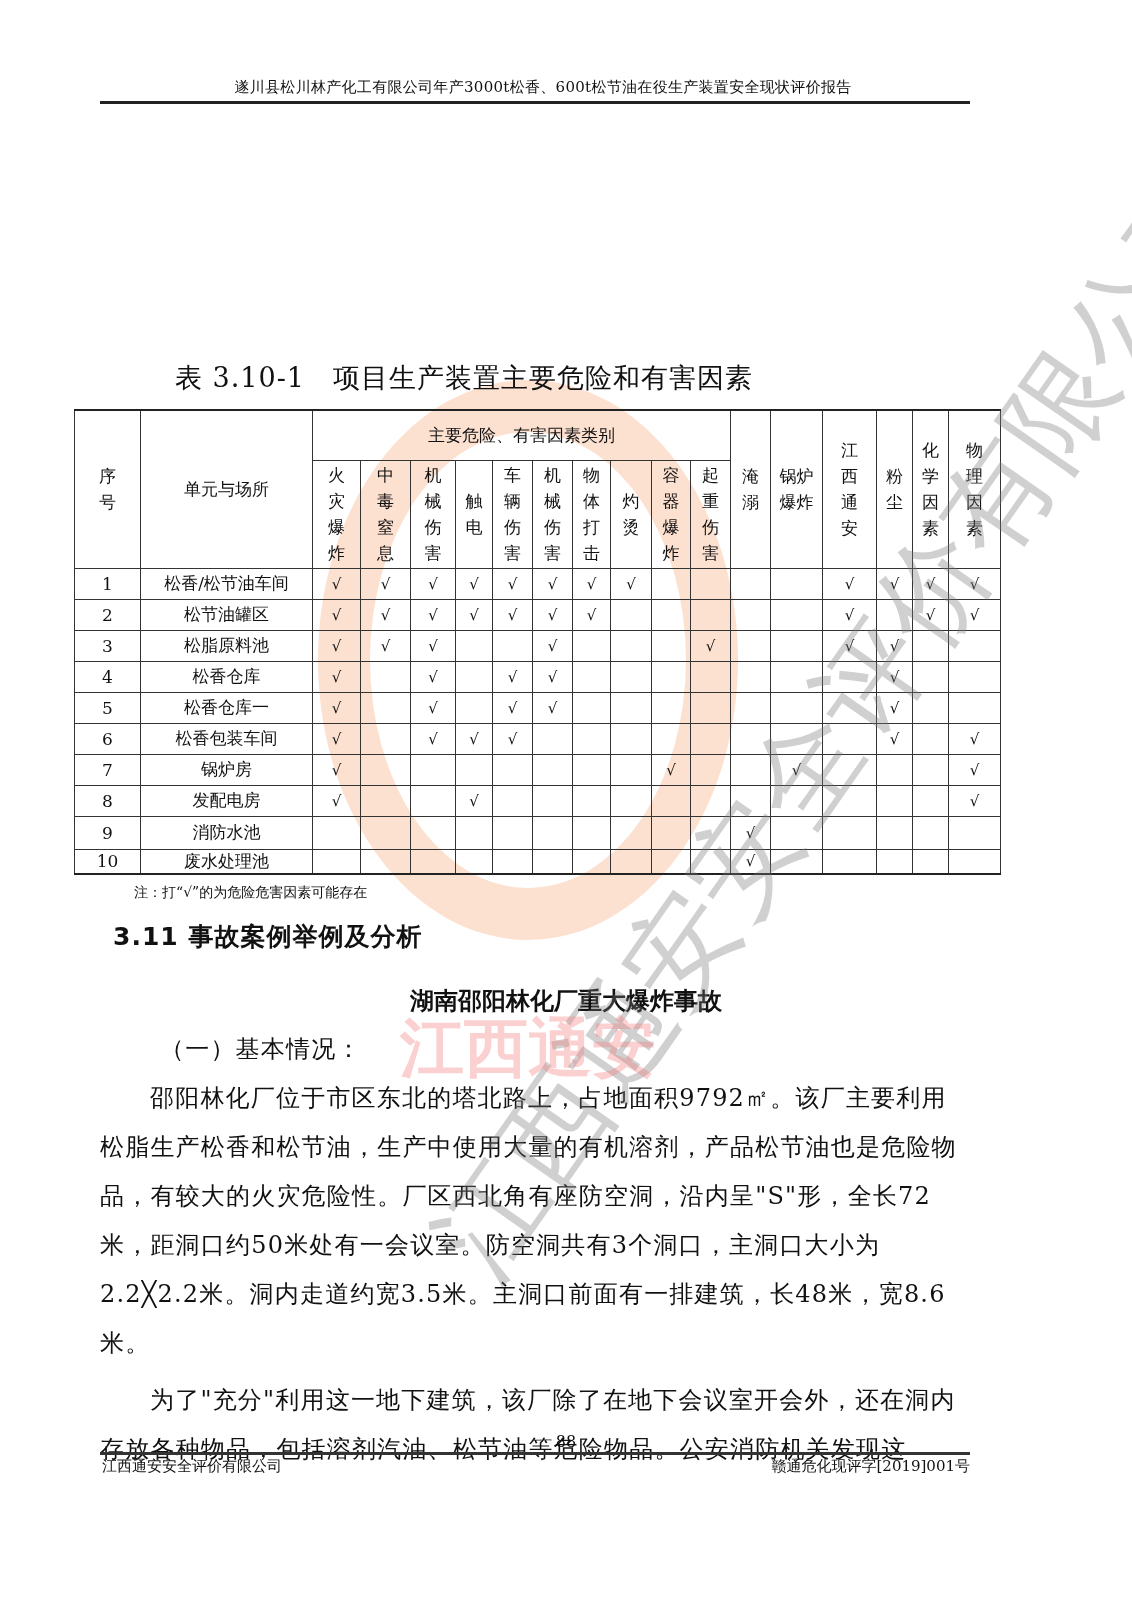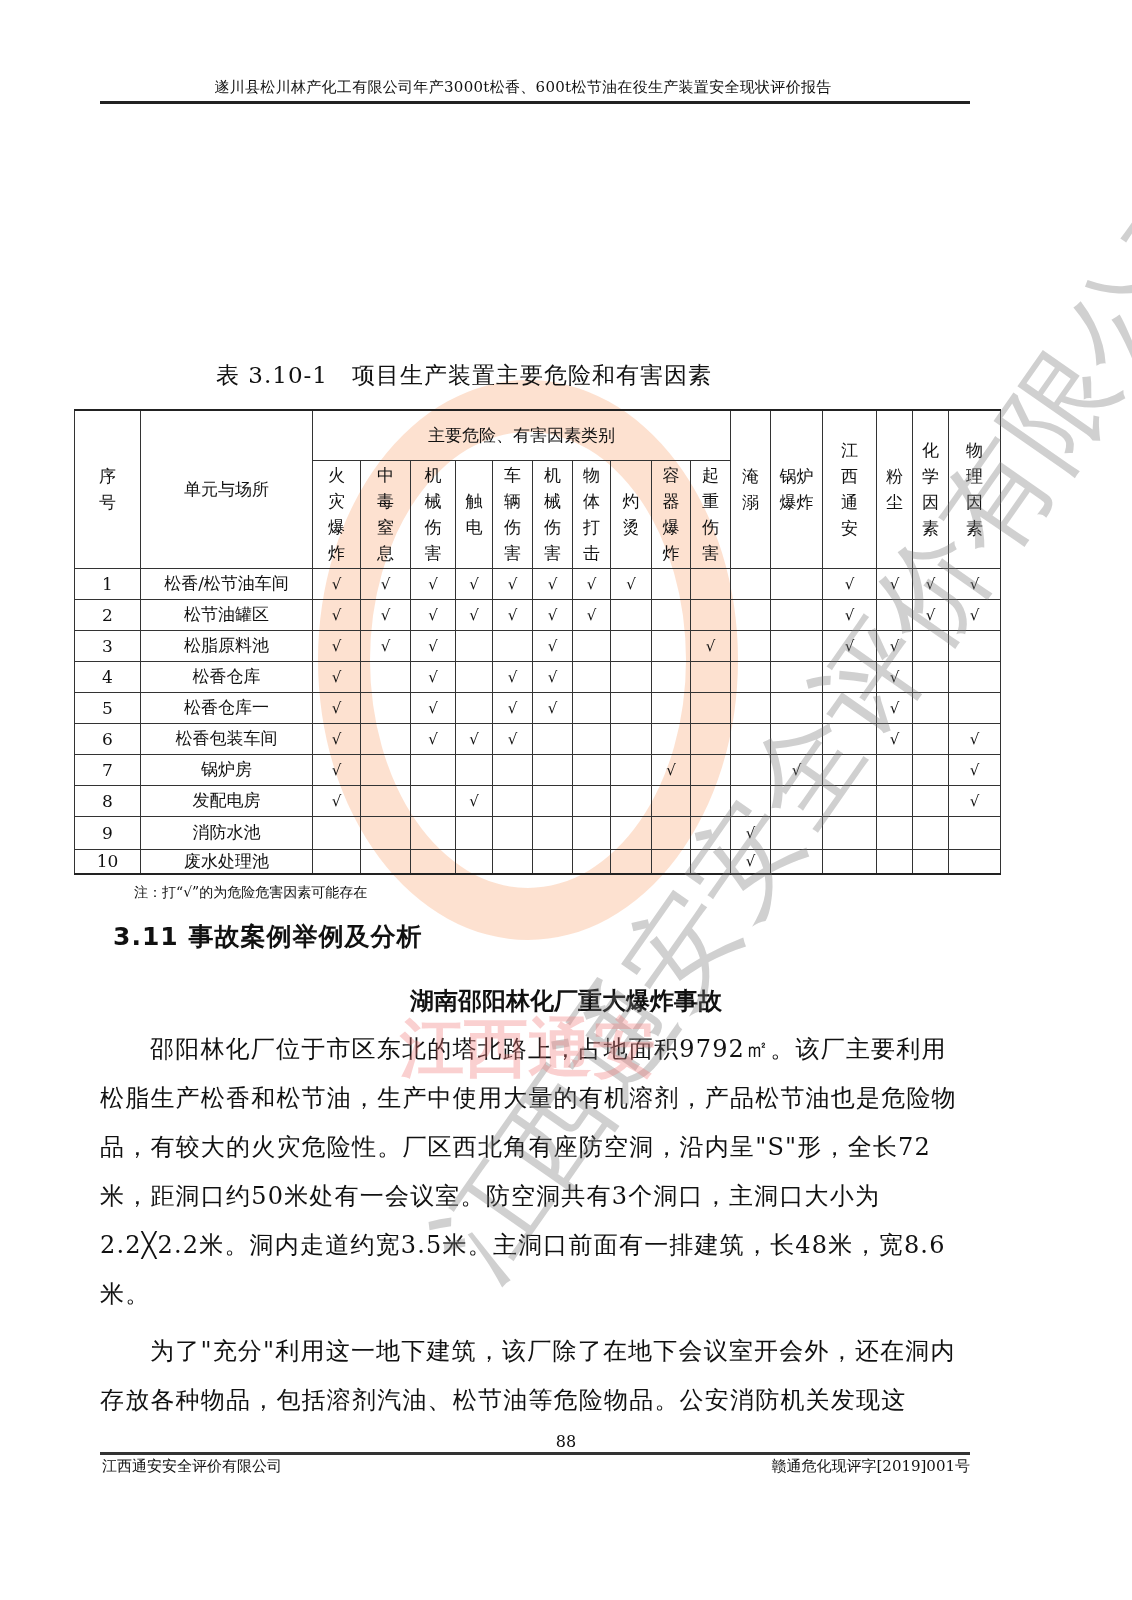--- a/index.html
+++ b/index.html
@@ -1,22 +1,22 @@
 <!DOCTYPE html>
 <html><head>
 <meta charset="utf-8">
 <style>
   html,body{margin:0;padding:0;background:#fff;}
   body{width:1132px;height:1600px;position:relative;overflow:hidden;font-family:"DejaVu Serif","Liberation Serif",serif;color:#111;}
-  .page-header{position:absolute;left:88px;top:78px;width:870px;text-align:center;font-size:15px;letter-spacing:0.3px;}
+  .page-header{position:absolute;left:108px;top:78px;width:870px;text-align:center;font-size:15px;letter-spacing:0.3px;}
   .header-rule{position:absolute;left:100px;top:101px;width:870px;height:0;border-top:3px solid #222;}
   .para{position:absolute;left:100px;width:870px;font-size:24px;line-height:49px;letter-spacing:1.2px;}
   .para p{margin:0;}
   .indent{text-indent:50px;}
-  .table-caption{position:absolute;left:0;width:928px;top:360px;text-align:center;font-size:23px;letter-spacing:1px;}
+  .table-caption{position:absolute;left:0;width:928px;top:360px;text-align:center;font-size:27px;letter-spacing:1px;}
   table.risk{position:absolute;left:74px;top:409px;border-collapse:collapse;font-size:17px;table-layout:fixed;}
   table.risk td, table.risk th{border:1px solid #333;padding:0;text-align:center;font-weight:normal;}
   table.risk{border-top:2px solid #222;border-bottom:2px solid #222;}
   .vert{writing-mode:horizontal-tb;line-height:26px;display:block;width:20px;margin:0 auto;word-break:break-all;}
   .cell-check{font-size:15px;}
   .note{position:absolute;left:134px;top:884px;font-size:14px;}
   .section-title{position:absolute;left:113px;top:920px;font-family:"DejaVu Sans","Liberation Sans",sans-serif;font-weight:bold;font-size:25px;letter-spacing:1px;}
   .case-title{position:absolute;left:0;width:1132px;top:985px;text-align:center;font-family:"DejaVu Sans","Liberation Sans",sans-serif;font-weight:bold;font-size:24px;}
   .page-number{position:absolute;left:0;width:1132px;top:1432px;text-align:center;font-size:16px;}
   .footer-rule{position:absolute;left:100px;top:1452px;width:870px;border-top:3px solid #333;}
@@ -323,20 +323,21 @@
       </tr>
     </tbody>
 </table>
 
 <div class="note">注：打“√”的为危险危害因素可能存在</div>
 
 <div class="section-title">3.11 事故案例举例及分析</div>
 <div class="case-title">湖南邵阳林化厂重大爆炸事故</div>
 
 <div class="para" style="top:1025px;">
+  <p style="text-indent:60px;">（一）基本情况：</p>
   <p class="indent">邵阳林化厂位于市区东北的塔北路上，占地面积9792㎡。该厂主要利用松脂生产松香和松节油，生产中使用大量的有机溶剂，产品松节油也是危险物品，有较大的火灾危险性。厂区西北角有座防空洞，沿内呈"S"形，全长72米，距洞口约50米处有一会议室。防空洞共有3个洞口，主洞口大小为2.2╳2.2米。洞内走道约宽3.5米。主洞口前面有一排建筑，长48米，宽8.6米。</p>
   <p class="indent" style="margin-top:8px;">为了"充分"利用这一地下建筑，该厂除了在地下会议室开会外，还在洞内存放各种物品，包括溶剂汽油、松节油等危险物品。公安消防机关发现这</p>
 </div>
 
 <div class="page-number">88</div>
 <div class="footer-rule"></div>
 <div class="footer-left">江西通安安全评价有限公司</div>
 <div class="footer-right">赣通危化现评字[2019]001号</div>
 
 <div class="watermark wm-text">江西通安安全评价有限公司</div>

